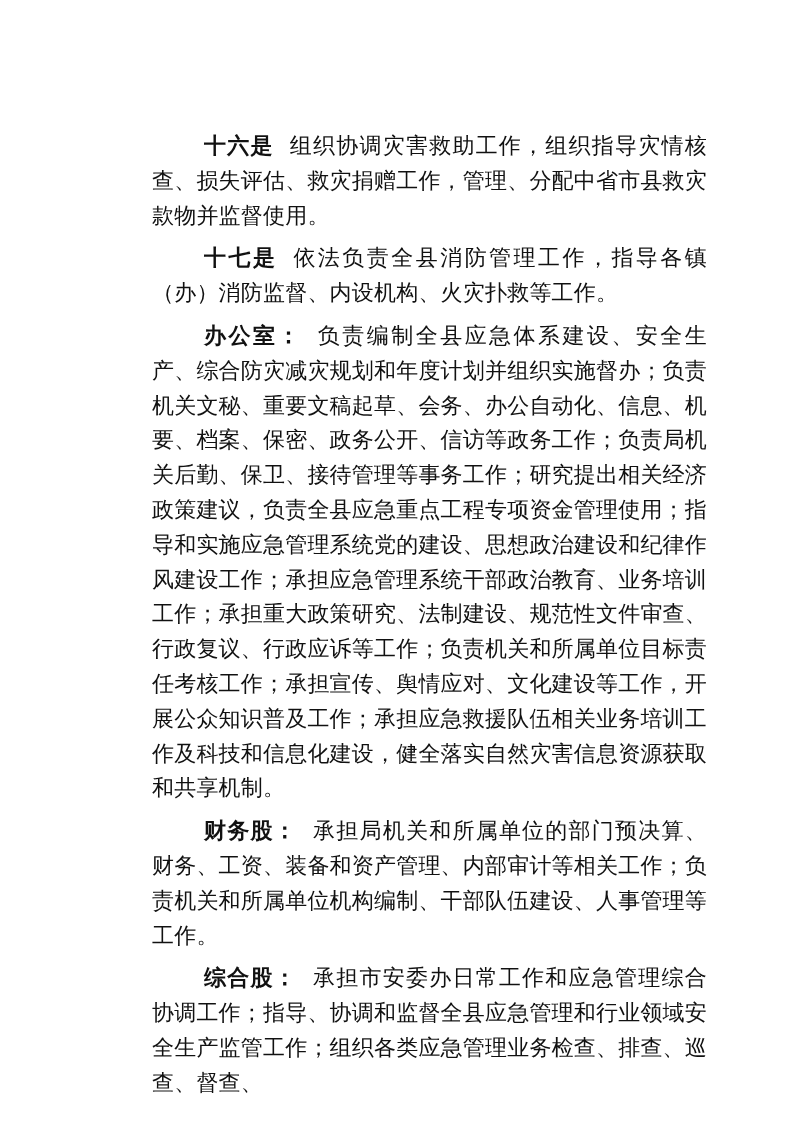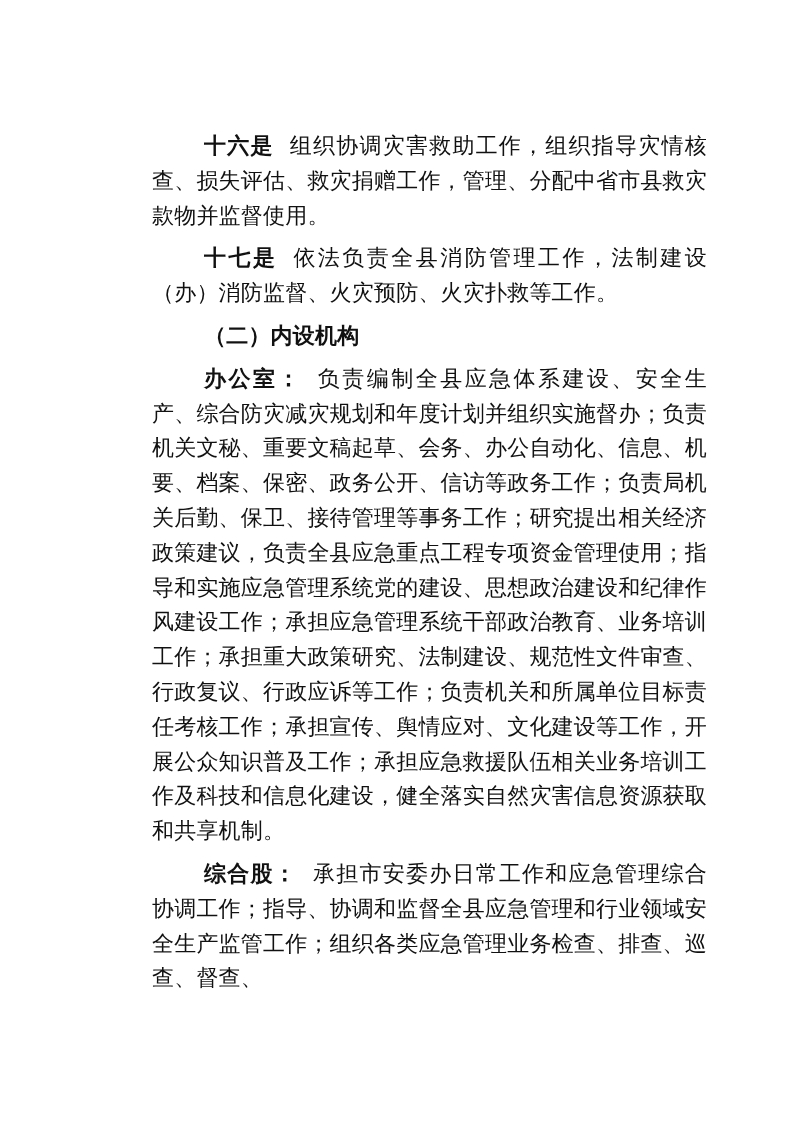--- a/index.html
+++ b/index.html
@@ -31,25 +31,25 @@
   .para.section-gap { margin-top: 4px; }
 </style>
 </head>
 <body>
 
 <div class="page">
   <div class="content">
 
     <p class="para"><b>十六是</b><span>组织协调灾害救助工作，组织指导灾情核查、损失评估、救灾捐赠工作，管理、分配中省市县救灾款物并监督使用。</span></p>
 
-    <p class="para"><b>十七是</b><span>依法负责全县消防管理工作，法制建设（办）消防监督、火灾预防、火灾扑救等工作。</span></p>
+    <p class="para"><b>十七是</b><span>依法负责全县消防管理工作，指导各镇（办）消防监督、内设机构、火灾扑救等工作。</span></p>
 
 
 
-    <p class="para"><b>（二）内设机构</b><span></span></p>
 
     <p class="para section-gap"><b>办公室：</b><span>负责编制全县应急体系建设、安全生产、综合防灾减灾规划和年度计划并组织实施督办；负责机关文秘、重要文稿起草、会务、办公自动化、信息、机要、档案、保密、政务公开、信访等政务工作；负责局机关后勤、保卫、接待管理等事务工作；研究提出相关经济政策建议，负责全县应急重点工程专项资金管理使用；指导和实施应急管理系统党的建设、思想政治建设和纪律作风建设工作；承担应急管理系统干部政治教育、业务培训工作；承担重大政策研究、法制建设、规范性文件审查、行政复议、行政应诉等工作；负责机关和所属单位目标责任考核工作；承担宣传、舆情应对、文化建设等工作，开展公众知识普及工作；承担应急救援队伍相关业务培训工作及科技和信息化建设，健全落实自然灾害信息资源获取和共享机制。</span></p>
 
+    <p class="para"><b>财务股：</b><span>承担局机关和所属单位的部门预决算、财务、工资、装备和资产管理、内部审计等相关工作；负责机关和所属单位机构编制、干部队伍建设、人事管理等工作。</span></p>
 
     <p class="para"><b>综合股：</b><span>承担市安委办日常工作和应急管理综合协调工作；指导、协调和监督全县应急管理和行业领域安全生产监管工作；组织各类应急管理业务检查、排查、巡查、督查、</span></p>
 
   </div>
 </div>
 
 </body></html>

